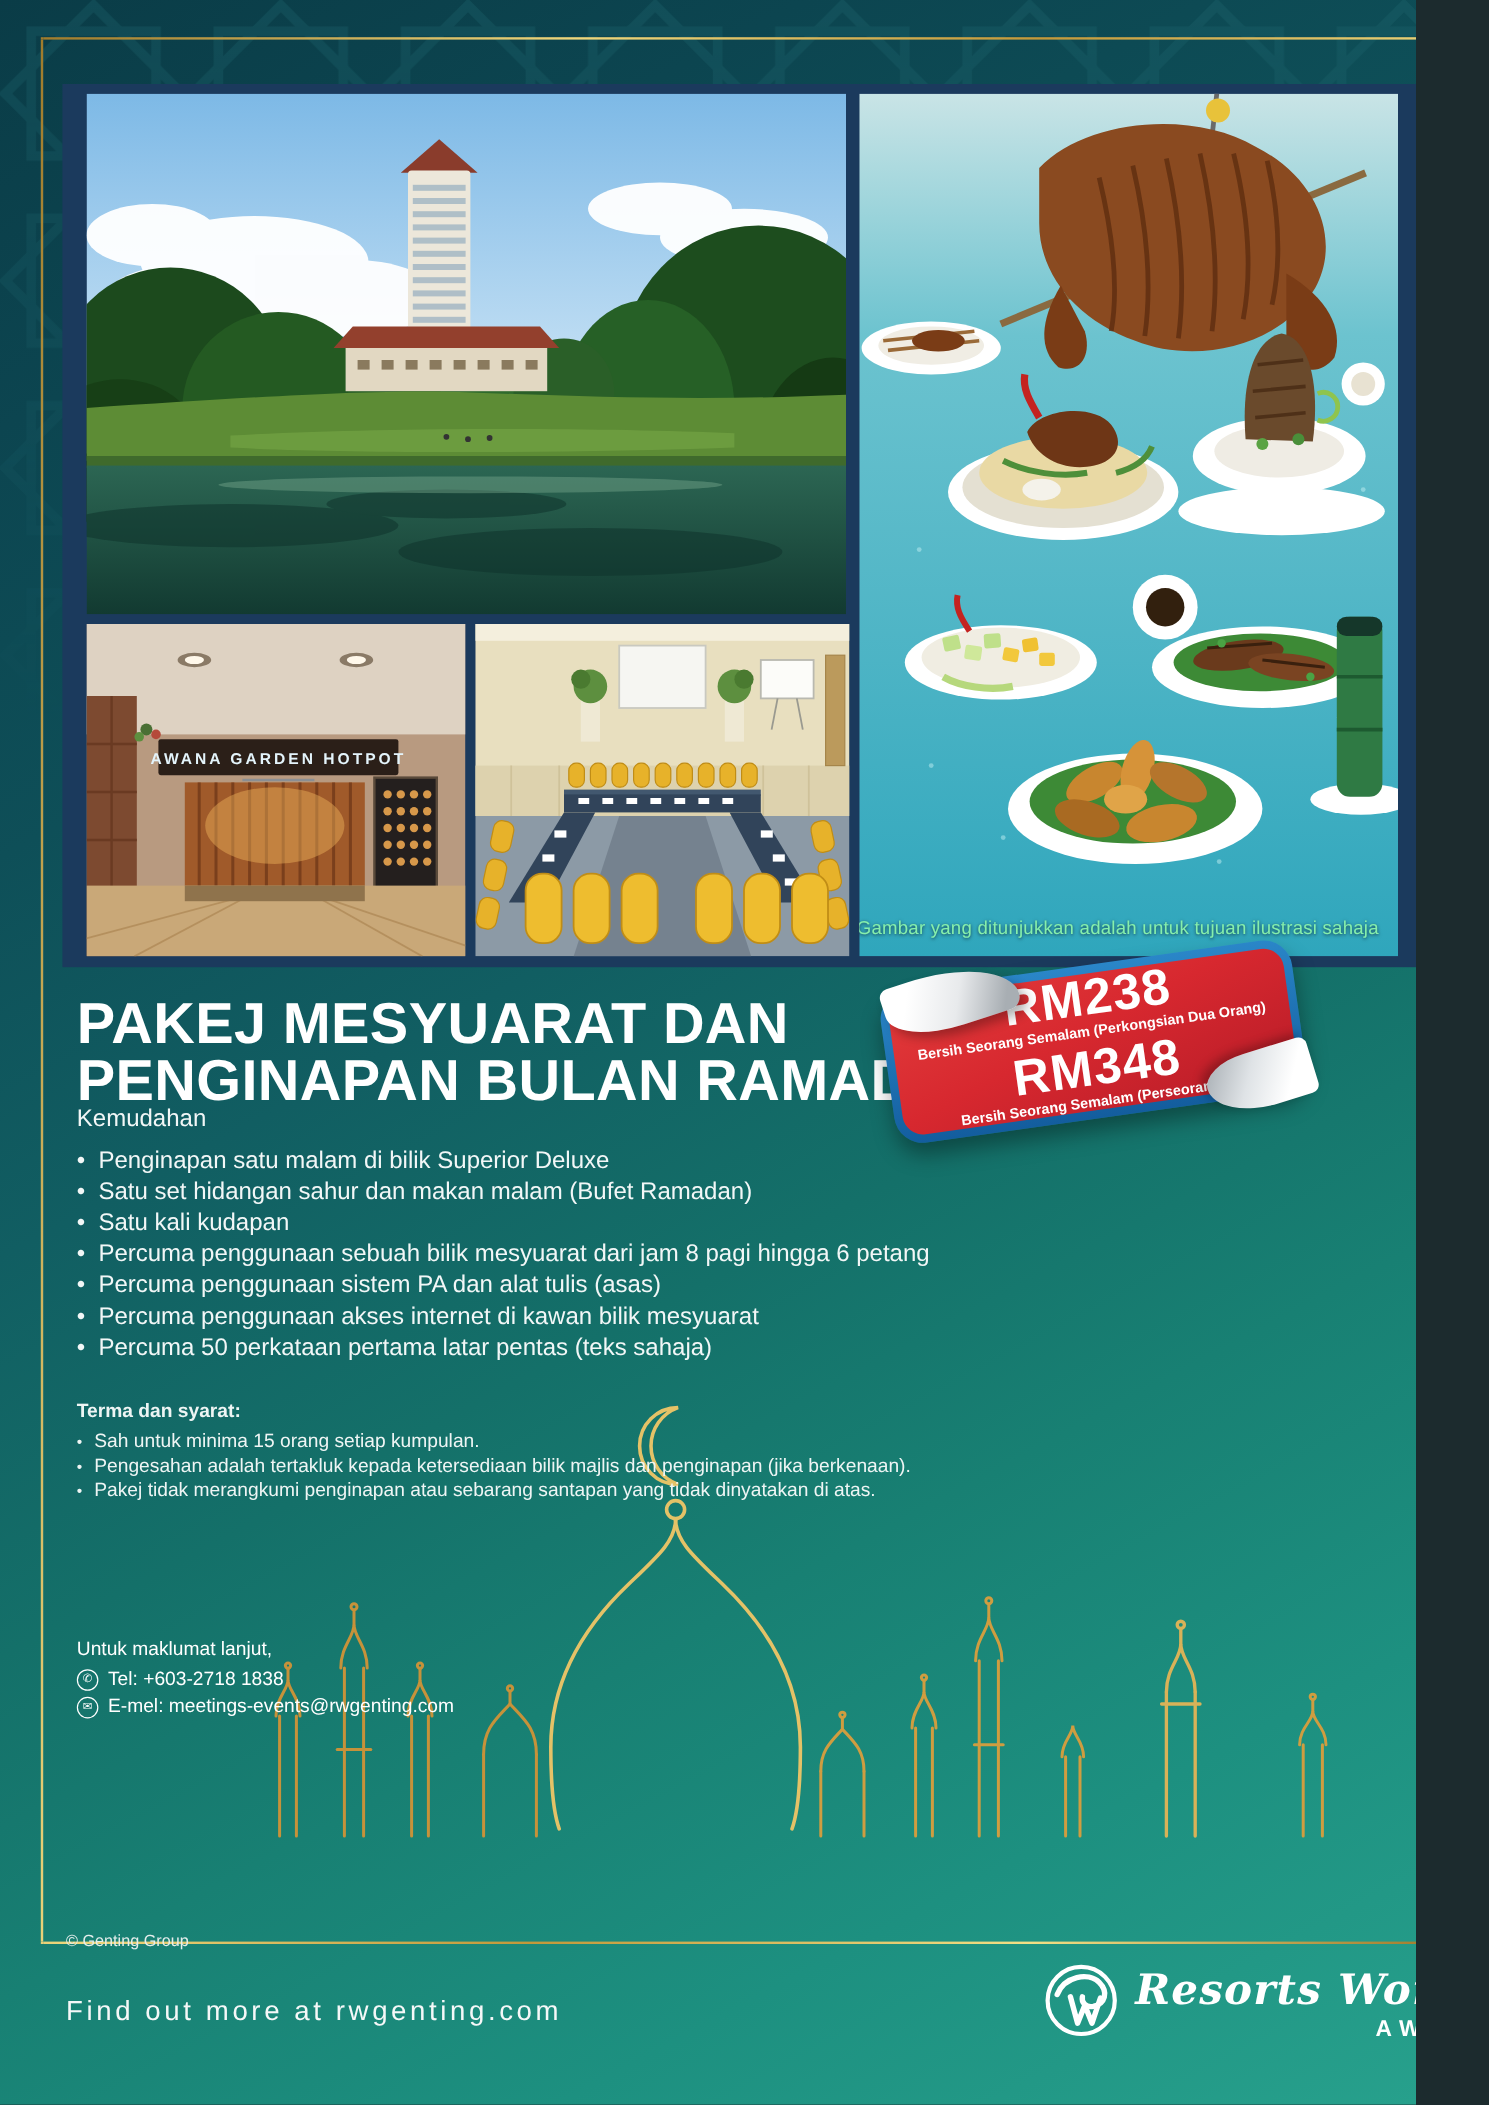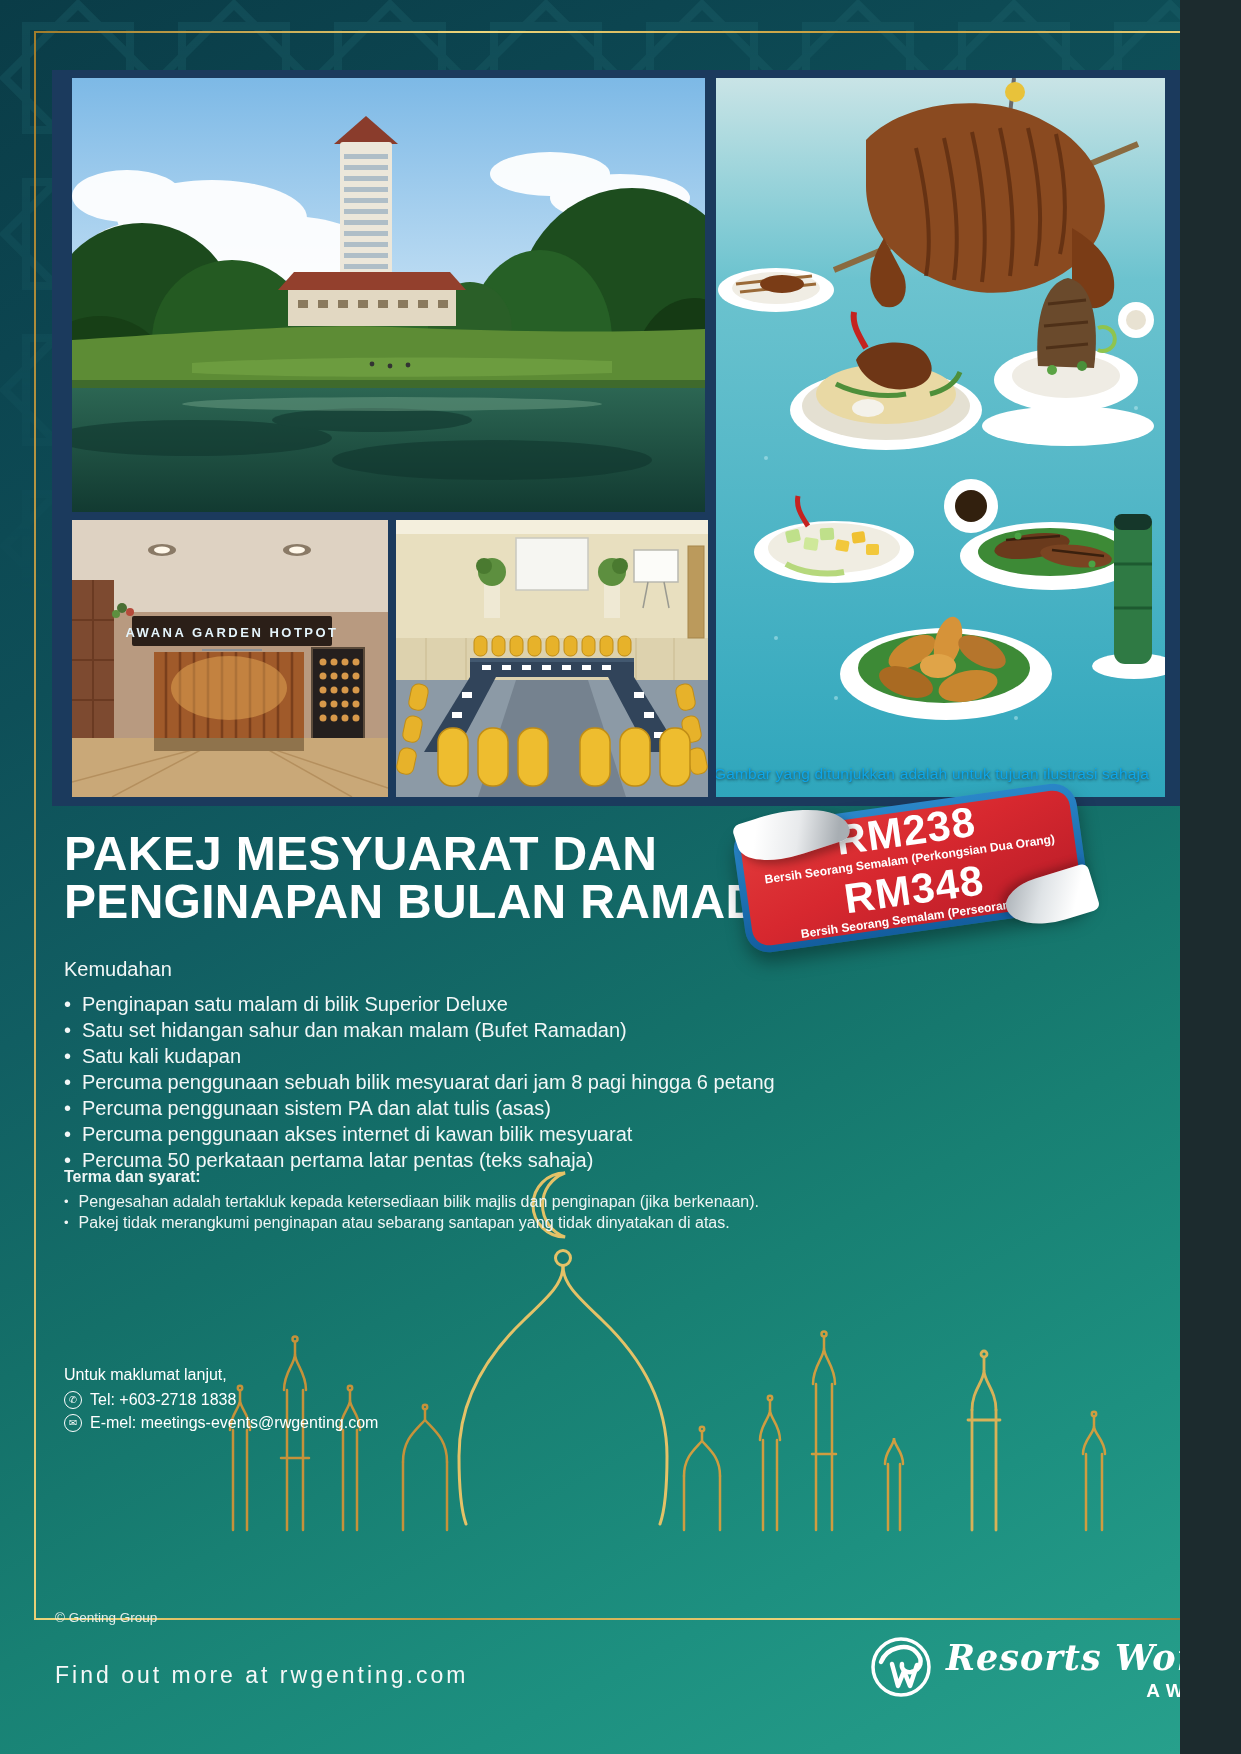--- a/index.html
+++ b/index.html
@@ -16,21 +16,21 @@
   }
   .collage { position:absolute; left:52px; top:70px; width:1131px; height:736px; background:#1b3a5d; }
   .photo { position:absolute; overflow:hidden; }
   .photo svg { display:block; width:100%; height:100%; }
   .photo.hotel   { left:20px;  top:8px;   width:633px; height:434px; }
   .photo.hotpot  { left:20px;  top:450px; width:316px; height:277px; }
   .photo.meeting { left:344px; top:450px; width:312px; height:277px; }
   .photo.food    { left:664px; top:8px;   width:449px; height:719px; }
   .caption {
     position:absolute; right:16px; bottom:14px; font-size:15.5px; font-weight:500;
-    color:#0ea5e9; text-shadow:0 1px 3px rgba(0,0,0,.65); letter-spacing:.2px; white-space:nowrap;
+    color:#86efac; text-shadow:0 1px 3px rgba(0,0,0,.65); letter-spacing:.2px; white-space:nowrap;
   }
   .title { position:absolute; left:64px; top:830px; font-size:48px; line-height:48px; font-weight:800; letter-spacing:.3px; color:#fff; }
 
   
   .ribbon { position:absolute; left:722px; top:790px; width:390px; height:175px; }
   .tag { position:absolute; left:16px; top:14px; width:346px; height:128px; transform:rotate(-8deg); }
   .tag-blue { position:absolute; inset:0; background:linear-gradient(180deg,#2a86c8,#135d9e); border-radius:24px; box-shadow:0 10px 18px rgba(0,0,0,.35); }
   .tag-red {
     position:absolute; inset:7px; border-radius:17px; text-align:center;
     background:linear-gradient(160deg,#e23b3b 0%,#d7282f 45%,#b81c28 100%);
@@ -44,21 +44,21 @@
     border-radius:10px 100% 14px 70%; transform:rotate(-10deg);
     box-shadow:4px 6px 9px rgba(0,0,0,.3);
   }
   .curl-br {
     position:absolute; right:-6px; bottom:-10px; width:90px; height:48px; z-index:3;
     background:linear-gradient(300deg,#ffffff 25%,#dfe3e6 60%,#b3b9be 90%);
     border-radius:70% 12px 12px 100%; transform:rotate(-9deg);
     box-shadow:-4px -4px 8px rgba(0,0,0,.25);
   }
 
-  .facilities { position:absolute; left:64px; top:958px; color:#f2f7f7; }
+  .facilities { position:absolute; left:64px; top:921px; color:#f2f7f7; }
   .facilities .heading { font-size:20px; margin-bottom:10px; }
   ul.plain { list-style:none; margin:0; padding:0; }
   .facilities li { font-size:20px; line-height:26px; display:flex; }
   .facilities li::before { content:"\2022"; margin-right:11px; }
 
   .terms { position:absolute; left:64px; top:1168px; width:1130px; color:#eef5f4; }
   .terms .heading { font-size:16px; font-weight:600; margin-bottom:6px; }
   .terms li { font-size:16px; line-height:20.5px; display:flex; }
   .terms li::before { content:"\2022"; font-size:13px; margin-right:10px; }
   .terms li span { white-space:pre-line; }
@@ -555,20 +555,23 @@
         <li>
           <span>Percuma 50 perkataan pertama latar pentas (teks sahaja)</span>
         </li>
       </ul>
   </div>
 
   <div class="terms">
     <div class="heading">Terma dan syarat:</div>
     <ul class="plain">
         <li>
+          <span>Sah untuk minima 15 orang setiap kumpulan.</span>
+        </li>
+        <li>
           <span>Pengesahan adalah tertakluk kepada ketersediaan bilik majlis dan penginapan (jika berkenaan).</span>
         </li>
         <li>
           <span>Pakej tidak merangkumi penginapan atau sebarang santapan yang tidak dinyatakan di atas.</span>
         </li>
       </ul>
   </div>
 
   <div class="contact">
     <div class="heading">Untuk maklumat lanjut,</div>

